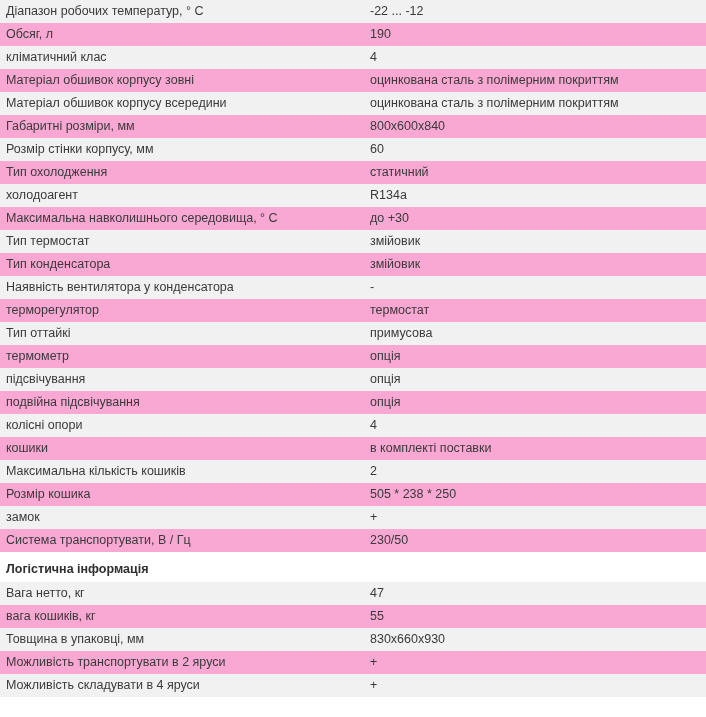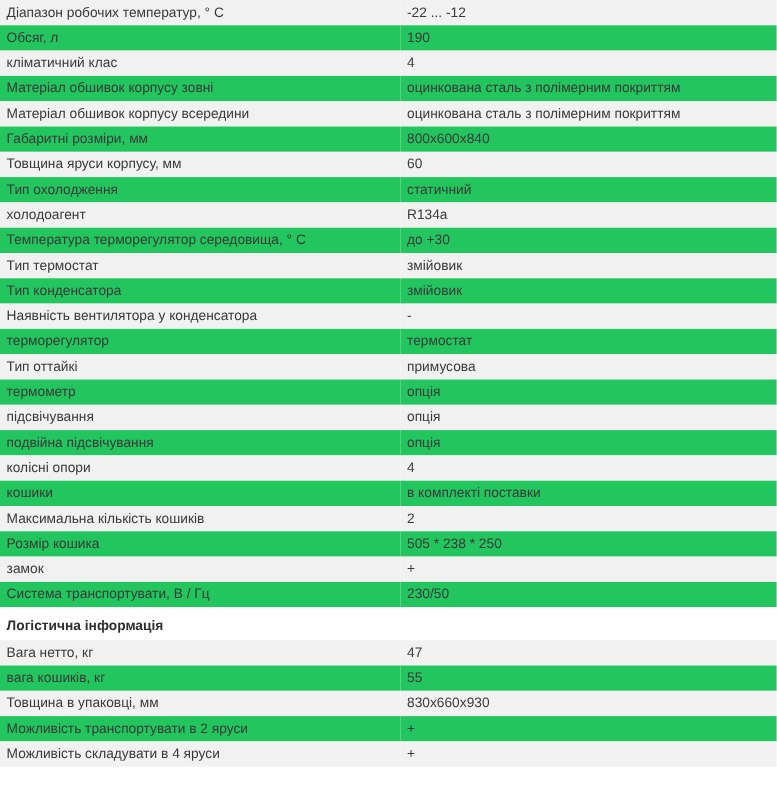--- a/index.html
+++ b/index.html
@@ -35,21 +35,21 @@
   .spec-table td.name {
     width: 350px;
   }
   .spec-table td.value {
     width: 356px;
   }
   tr.odd td {
     background: #f1f1f1;
   }
   tr.even td {
-    background: #22c55e;
+    background: #f9a8d4;
   }
   tr.section td {
     background: #ffffff;
     font-weight: bold;
     color: #2f2f2f;
     padding-top: 10px;
     padding-bottom: 5px;
     font-size: 12.5px;
   }
 </style>
@@ -76,33 +76,33 @@
       </tr>
       <tr class="odd">
         <td class="name">Матеріал обшивок корпусу всередини</td>
         <td class="value">оцинкована сталь з полімерним покриттям</td>
       </tr>
       <tr class="even">
         <td class="name">Габаритні розміри, мм</td>
         <td class="value">800x600x840</td>
       </tr>
       <tr class="odd">
-        <td class="name">Товщина яруси корпусу, мм</td>
+        <td class="name">Розмір стінки корпусу, мм</td>
         <td class="value">60</td>
       </tr>
       <tr class="even">
         <td class="name">Тип охолодження</td>
         <td class="value">статичний</td>
       </tr>
       <tr class="odd">
         <td class="name">холодоагент</td>
         <td class="value">R134a</td>
       </tr>
       <tr class="even">
-        <td class="name">Температура терморегулятор середовища, ° C</td>
+        <td class="name">Максимальна навколишнього середовища, ° C</td>
         <td class="value">до +30</td>
       </tr>
       <tr class="odd">
         <td class="name">Тип термостат</td>
         <td class="value">змійовик</td>
       </tr>
       <tr class="even">
         <td class="name">Тип конденсатора</td>
         <td class="value">змійовик</td>
       </tr>

